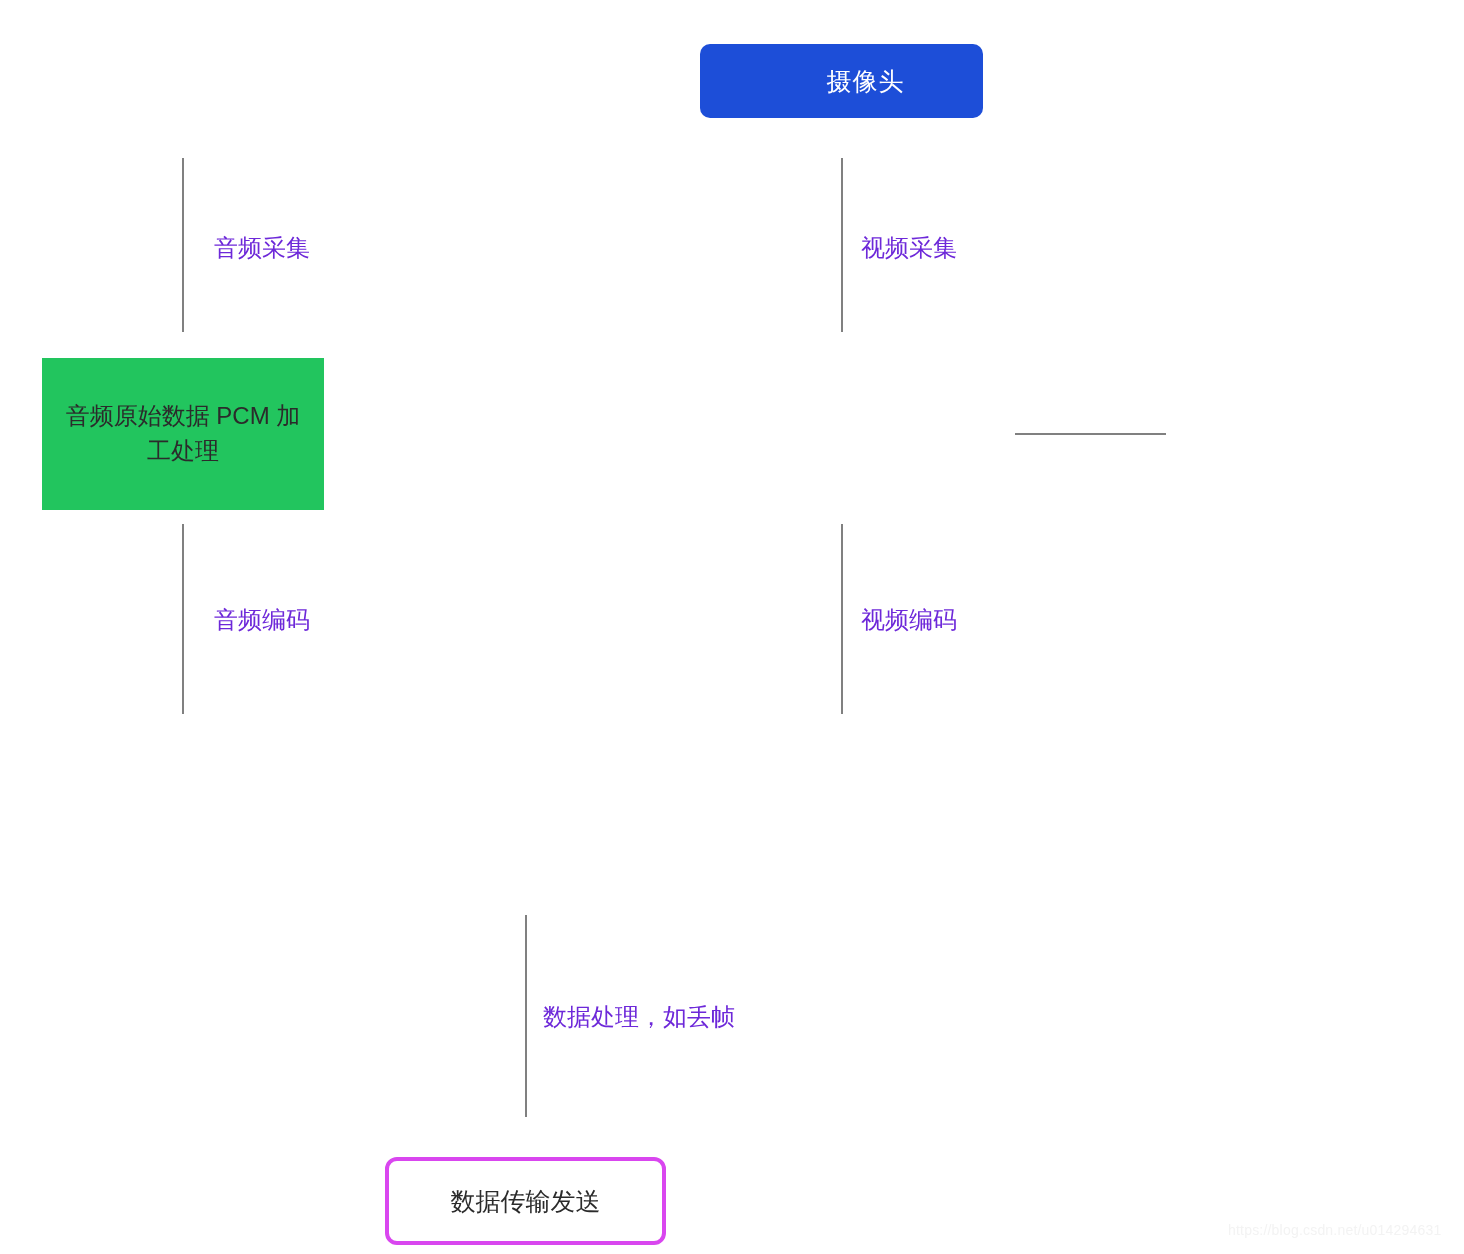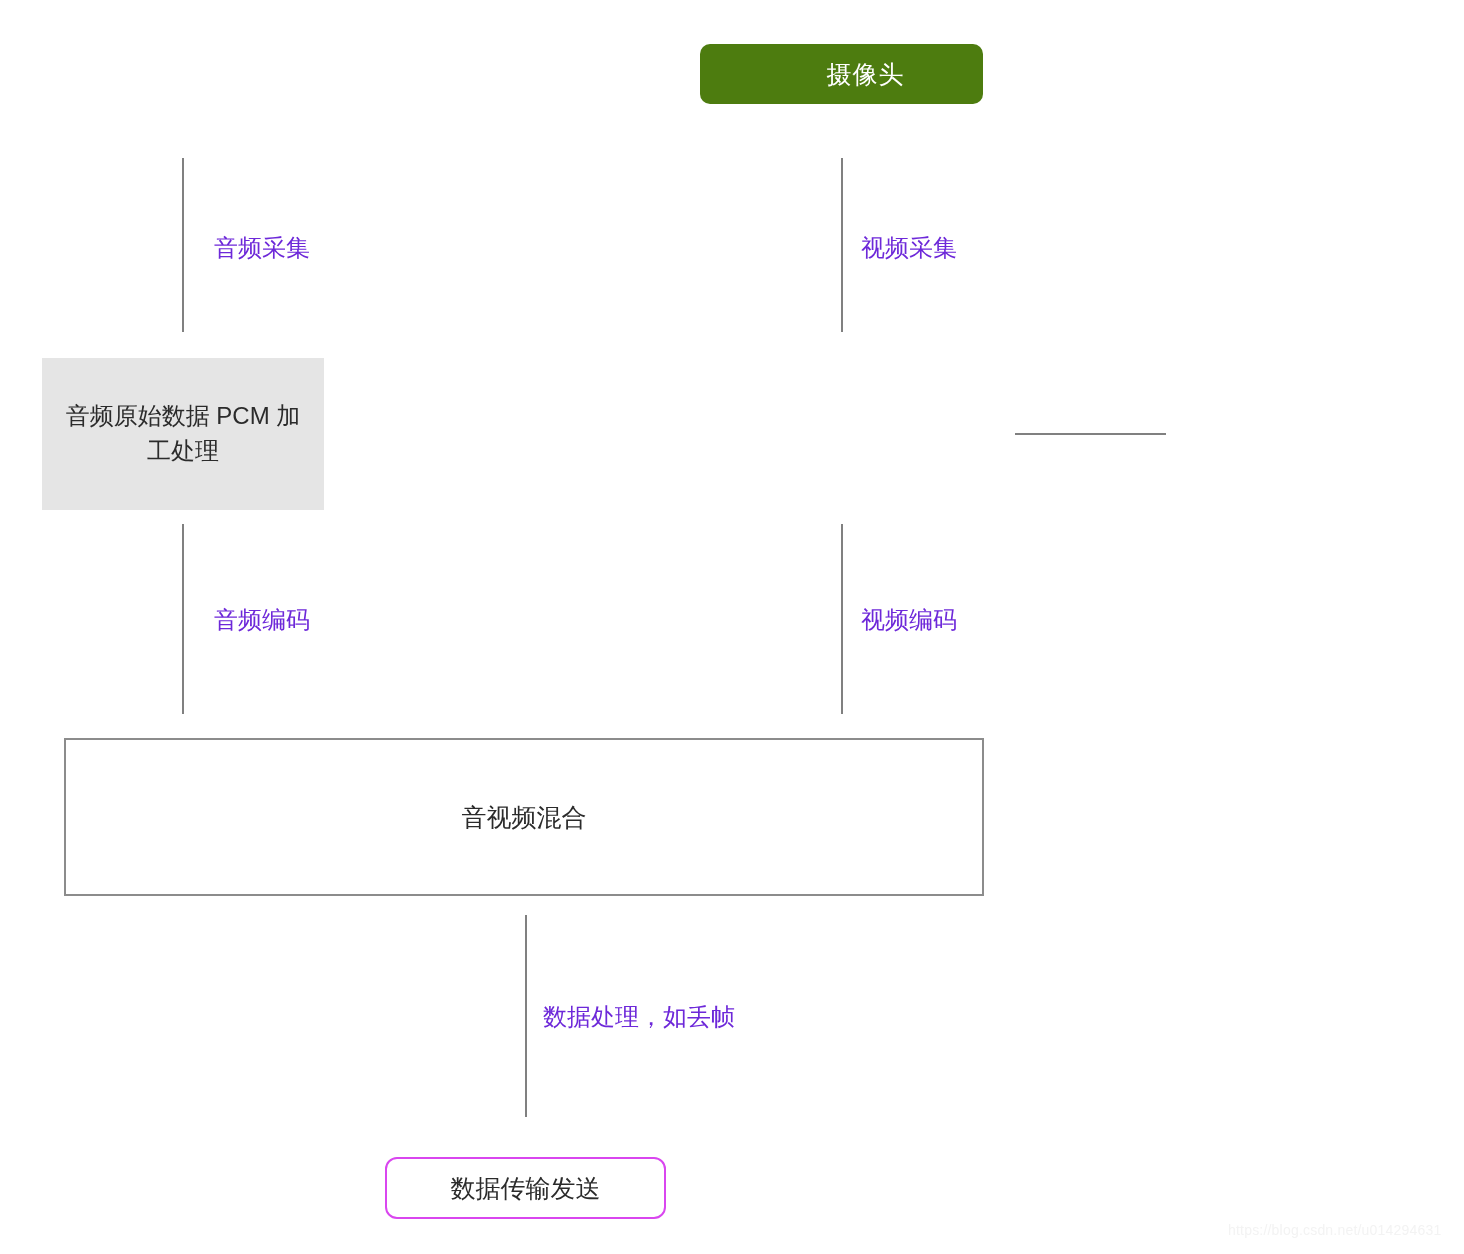--- a/index.html
+++ b/index.html
@@ -43,27 +43,27 @@
     top: 44px;
     width: 282px;
     height: 84px;
     background: #20a0d0;
   }
 
   .node-camera {
     left: 700px;
     top: 44px;
     width: 283px;
-    height: 60px;
-    background: #4d7c0f;
+    height: 74px;
+    background: #1d4ed8;
     padding-left: 48px;
   }
 
   .node-gray-soft {
-    background: #e5e5e5;
+    background: #22c55e;
     color: #2b2b2b;
     font-size: 24px;
   }
 
   .node-audio-proc {
     left: 42px;
     top: 358px;
     width: 282px;
     height: 152px;
     padding: 0 14px;
@@ -99,22 +99,22 @@
     border: 2px solid #8c8c8c;
     background: #ffffff;
     color: #2b2b2b;
     font-size: 25px;
   }
 
   .node-send {
     left: 385px;
     top: 1157px;
     width: 281px;
-    height: 62px;
-    border: 2px solid #d946ef;
+    height: 88px;
+    border: 4px solid #d946ef;
     border-radius: 12px;
     background: #ffffff;
     color: #2b2b2b;
     font-size: 25px;
   }
 
   
   .edge-v {
     position: absolute;
     width: 2px;
@@ -179,21 +179,20 @@
   <div class="edge-h edge-video-render"></div>
 
 
   <div class="edge-v edge-audio-mix"></div>
   <div class="edge-v edge-video-mix"></div>
 
   <div class="edge-label lbl-audio-encode">音频编码</div>
 
   <div class="edge-label lbl-video-encode">视频编码</div>
 
-  <div class="node node-mix">音视频混合</div>
 
   <div class="edge-v edge-mix-send"></div>
 
   <div class="edge-label lbl-data-process">数据处理，如丢帧</div>
 
   <div class="node node-send">数据传输发送</div>
 
   <div class="watermark">https://blog.csdn.net/u014294631</div>
 
 </div>

